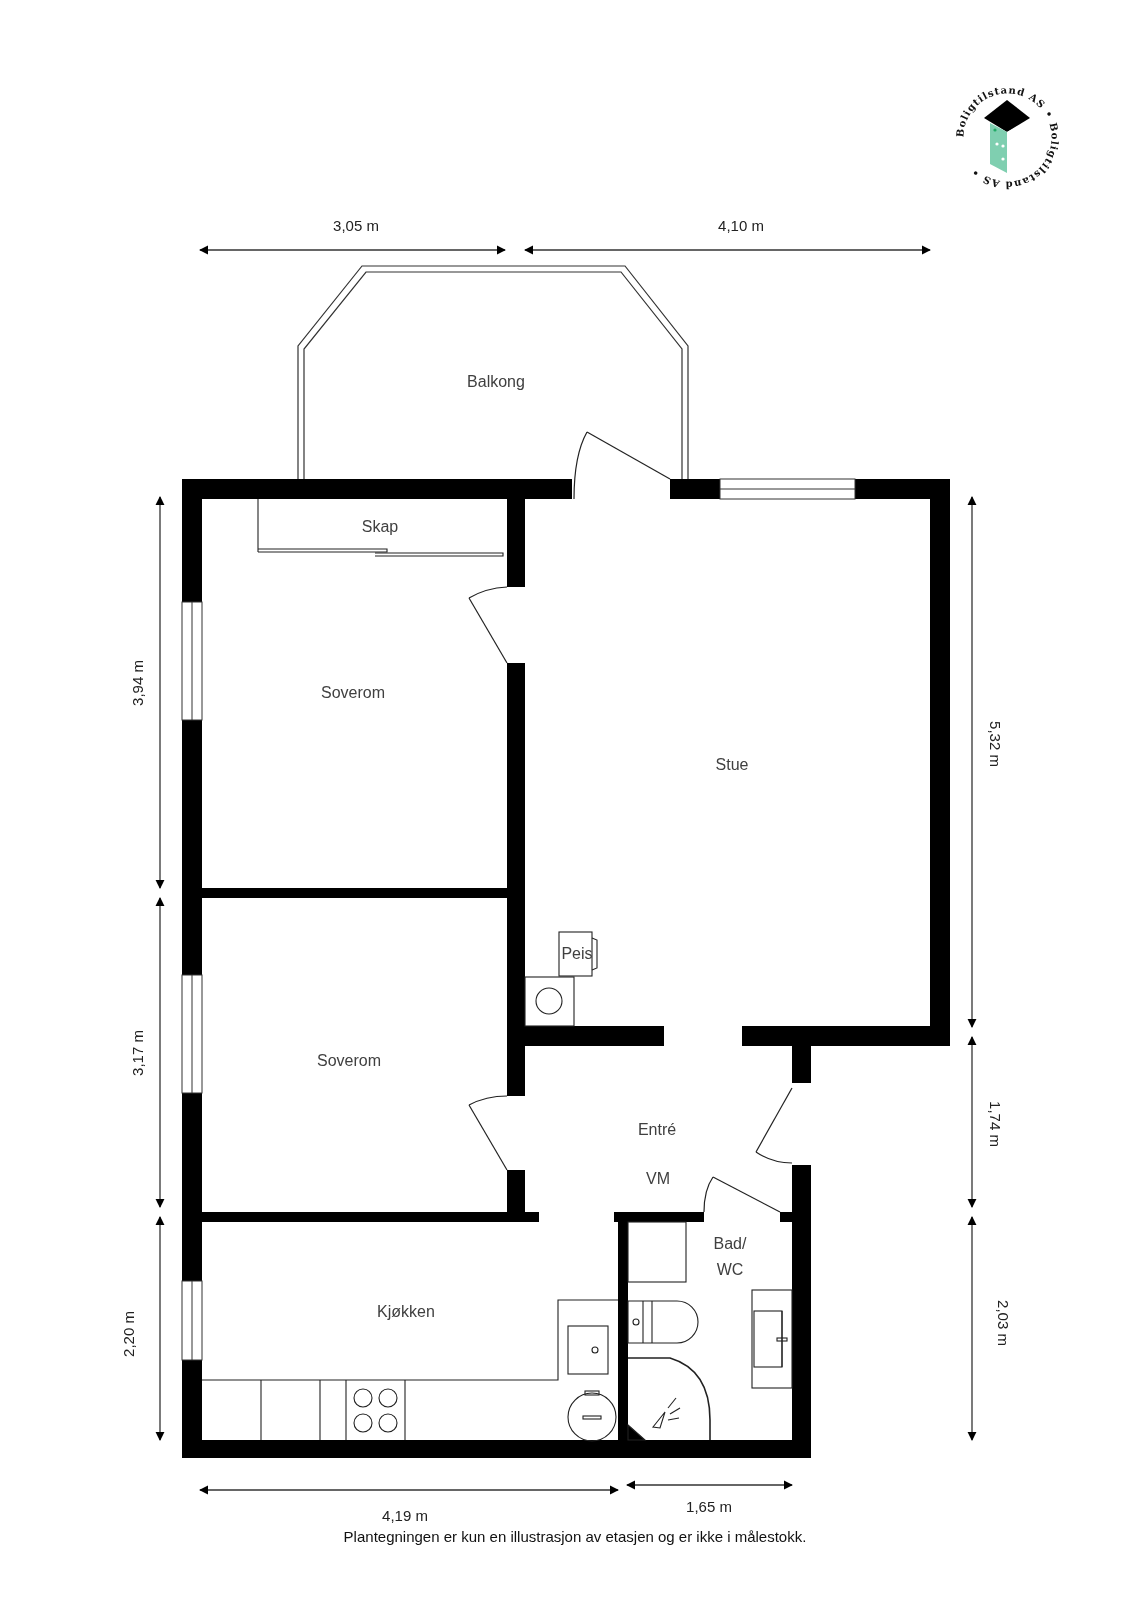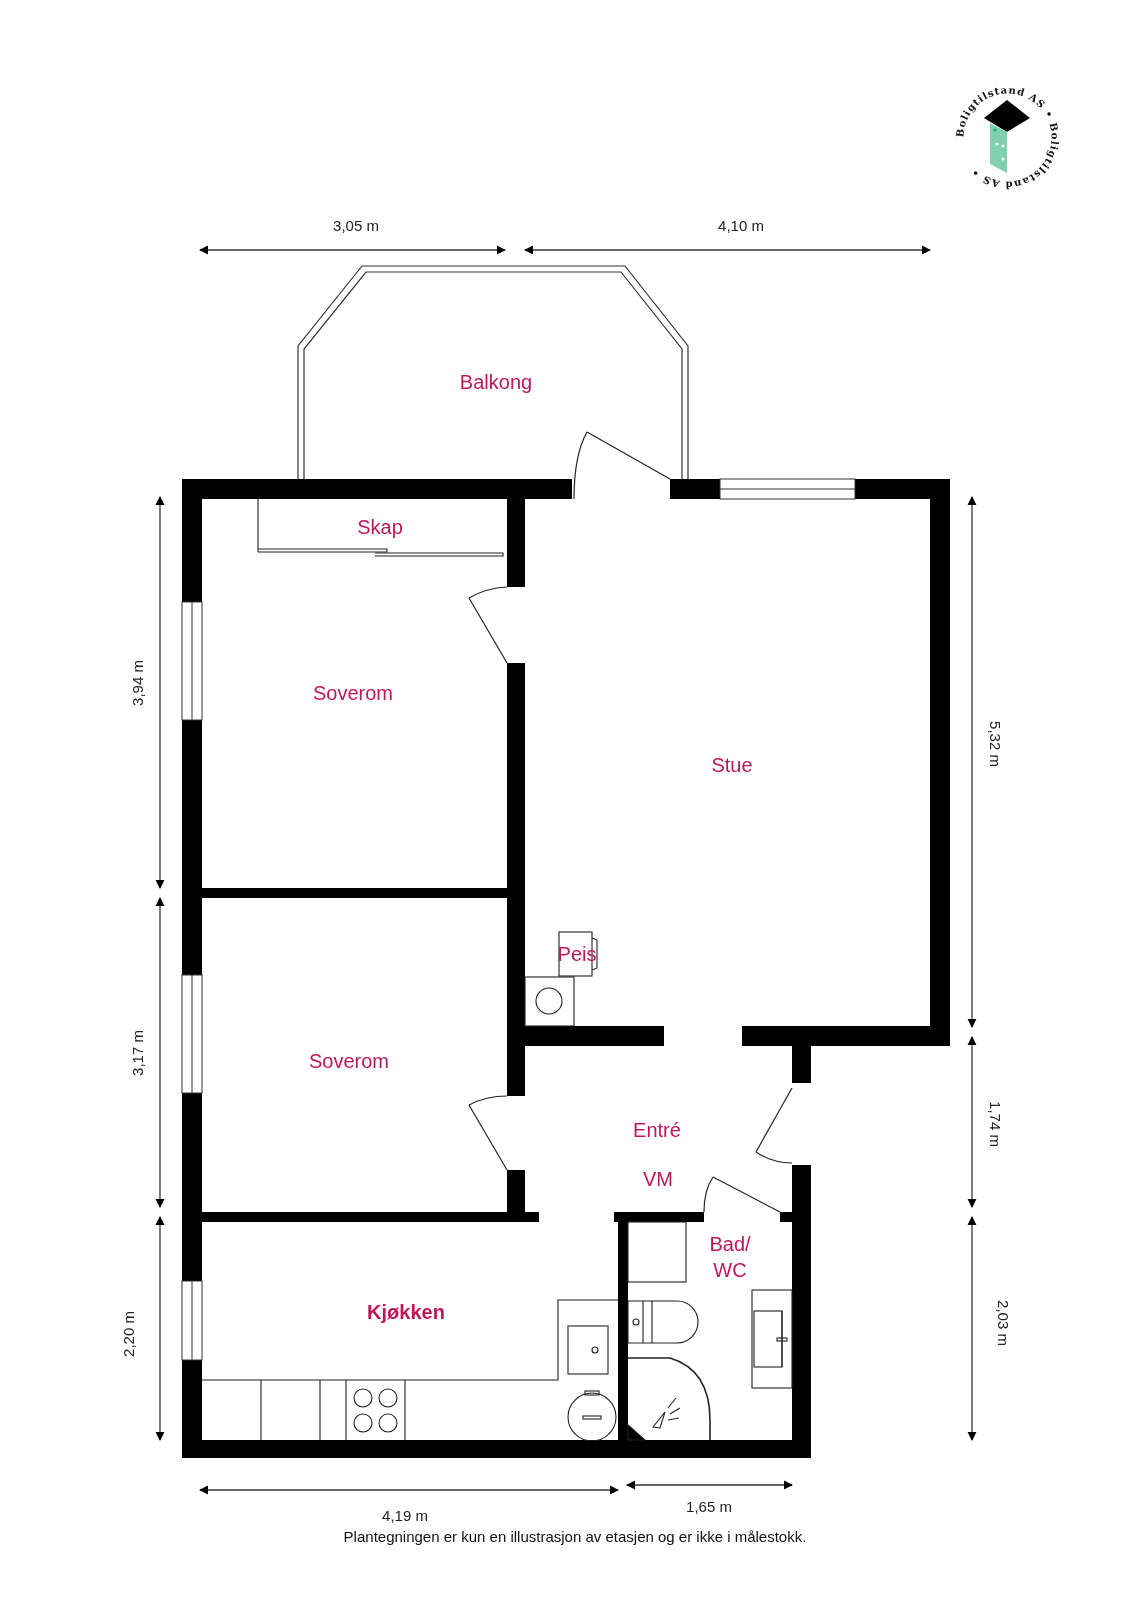--- a/index.html
+++ b/index.html
@@ -1,20 +1,20 @@
 <!DOCTYPE html>
 <html><head>
 <meta charset="utf-8">
 <style>
   html, body { margin: 0; padding: 0; background: #ffffff; }
   body { width: 1131px; height: 1600px; position: relative; overflow: hidden;
          font-family: "Liberation Sans", sans-serif; color: #000; }
   .canvas { position: absolute; left: 0; top: 0; width: 1131px; height: 1600px; }
-  .label { position: absolute; font-family: "Liberation Sans", sans-serif; font-size: 20px;
-           color: #be185d; white-space: nowrap; transform: translate(-50%, -50%); line-height: 1.2; text-align: center; }
+  .label { position: absolute; font-family: "Liberation Sans", sans-serif; font-size: 16px;
+           color: #404040; white-space: nowrap; transform: translate(-50%, -50%); line-height: 1.2; text-align: center; }
   .dim { position: absolute; font-family: "Liberation Sans", sans-serif; font-size: 15px;
          color: #222; white-space: nowrap; transform: translate(-50%, -50%); }
   .dim.v-left { transform: translate(-50%, -50%) rotate(-90deg); }
   .dim.v-right { transform: translate(-50%, -50%) rotate(90deg); }
   .footer { position: absolute; left: 565px; top: 1506px; transform: translate(-50%, -50%);
             font-size: 15px; color: #111; white-space: nowrap; }
   .logo { position: absolute; left: 950px; top: 80px; width: 115px; height: 115px; }
 </style>
 </head>
 <body>
@@ -182,21 +182,21 @@
 <div class="label" style="left:496px; top:382px;">Balkong</div>
 <div class="label" style="left:380px; top:527px;">Skap</div>
 <div class="label" style="left:353px; top:693px;">Soverom</div>
 <div class="label" style="left:732px; top:765px;">Stue</div>
 <div class="label" style="left:577px; top:954px;">Peis</div>
 <div class="label" style="left:349px; top:1061px;">Soverom</div>
 <div class="label" style="left:657px; top:1130px;">Entré</div>
 <div class="label" style="left:658px; top:1179px;">VM</div>
 <div class="label" style="left:730px; top:1244px;text-align:center;">Bad/</div>
 <div class="label" style="left:730px; top:1270px;">WC</div>
-<div class="label" style="left:406px; top:1312px;font-weight:bold;">Kjøkken</div>
+<div class="label" style="left:406px; top:1312px;">Kjøkken</div>
 
 <div class="dim" style="left:356px; top:225px;">3,05 m</div>
 <div class="dim" style="left:741px; top:225px;">4,10 m</div>
 <div class="dim v-left" style="left:137px; top:683px;">3,94 m</div>
 <div class="dim v-left" style="left:137px; top:1053px;">3,17 m</div>
 <div class="dim v-left" style="left:128px; top:1334px;">2,20 m</div>
 <div class="dim v-right" style="left:995px; top:744px;">5,32 m</div>
 <div class="dim v-right" style="left:995px; top:1124px;">1,74 m</div>
 <div class="dim v-right" style="left:1003px; top:1323px;">2,03 m</div>
 <div class="dim" style="left:405px; top:1515px;">4,19 m</div>

